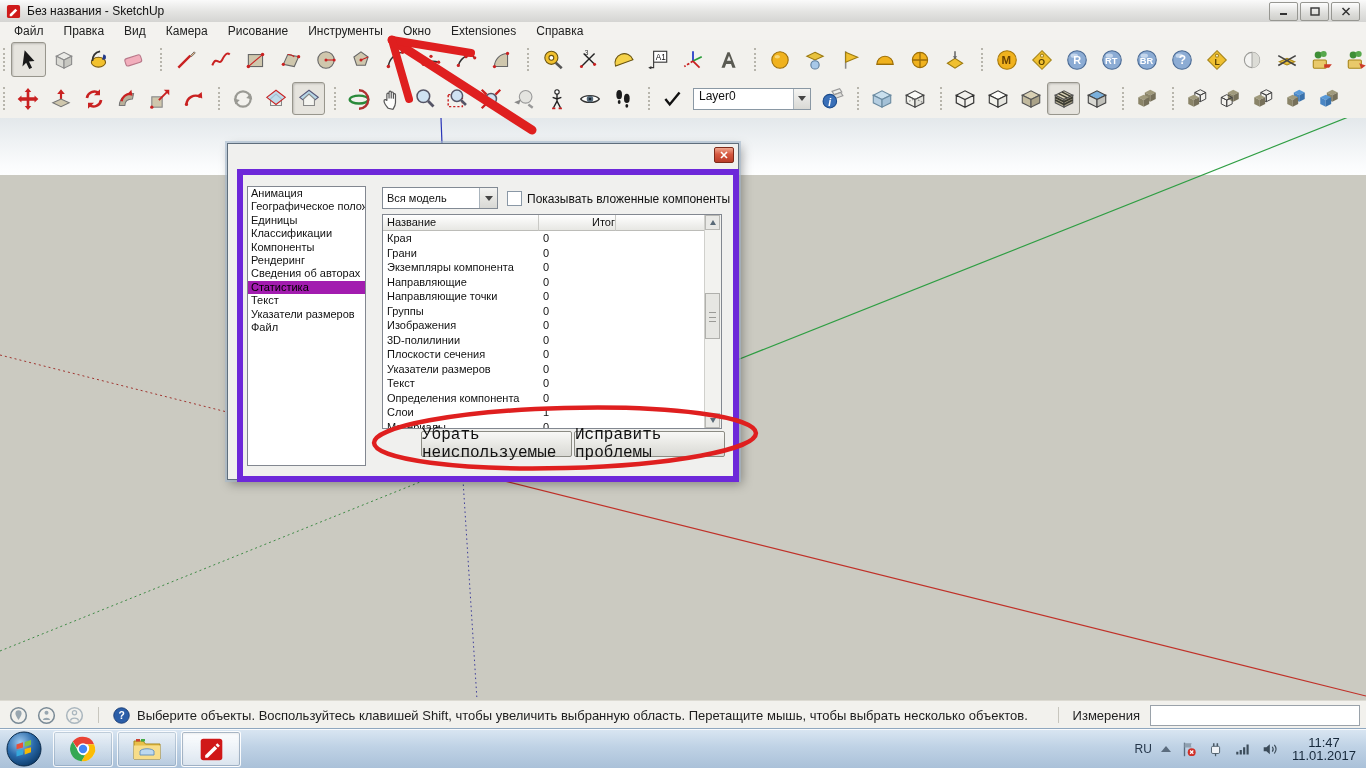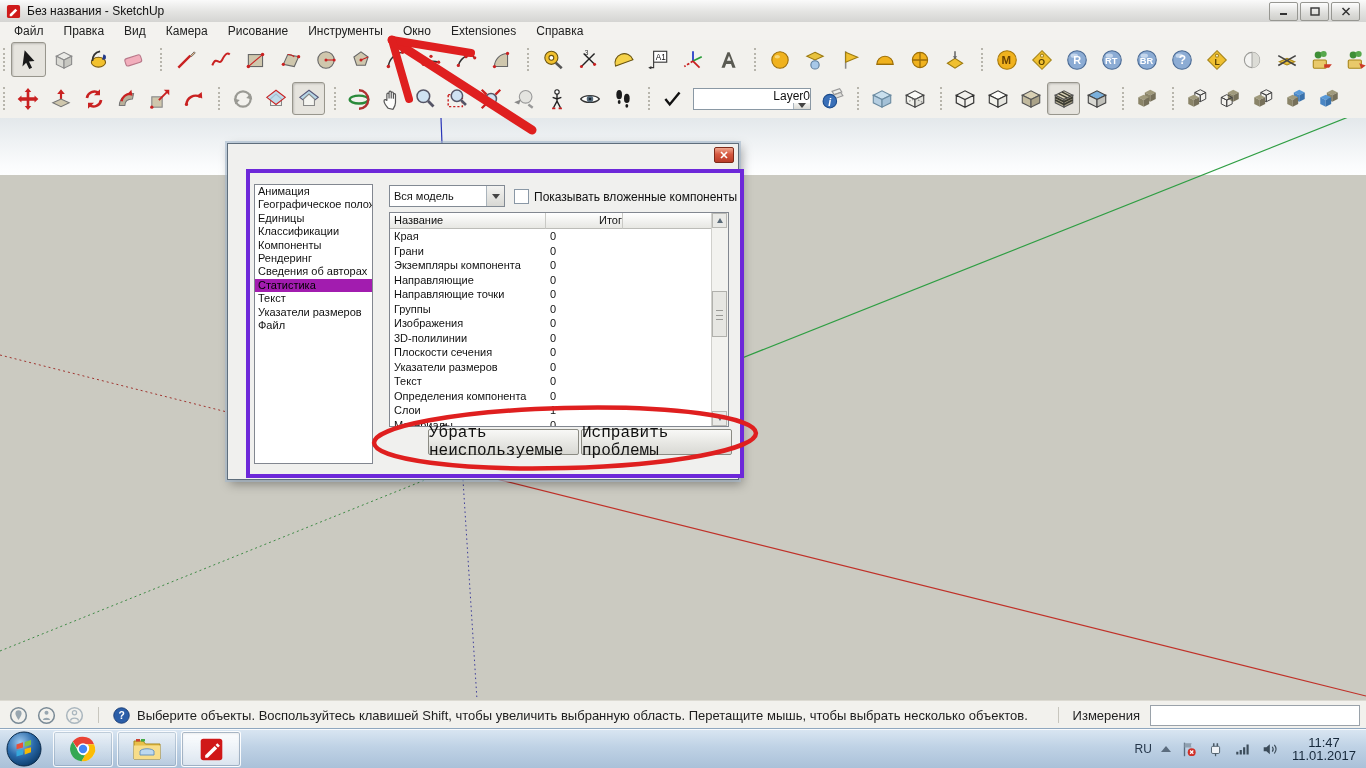--- a/index.html
+++ b/index.html
@@ -30,22 +30,22 @@
   #toolbar2{top:79px;height:39px;border-bottom:1px solid #c6c4bc;}
   .tbgroup{display:flex;align-items:center;height:100%;padding:0 6px 0 11px;position:relative;flex:0 0 auto;}
   .tbgroup::before{content:"";position:absolute;left:3px;top:8px;bottom:8px;width:0;
     border-left:2px dotted #b7b5ac;}
   .tbtn{width:33px;height:33px;display:flex;align-items:center;justify-content:center;
     border:1px solid transparent;border-radius:3px;flex:0 0 auto;}
   #toolbar2 .tbtn{width:31px;height:31px;}
   .tbtn svg{display:block;}
   .tbtn.pressed{background:#e6e4de;border:1px solid #98968d;
     box-shadow:inset 1px 1px 2px rgba(0,0,0,.18);}
-  .layerbox{display:flex;align-items:flex-end;height:20px;width:116px;background:#fff;
-    border:1px solid #8a98a4;margin:0 4px;font-size:12px;color:#111;flex-direction:column;}
+  .layerbox{display:flex;align-items:flex-start;height:20px;width:116px;background:#fff;
+    border:1px solid #8a98a4;margin:0 4px;font-size:12px;color:#111;}
   .layerbox .lv{flex:1;padding-left:5px;}
   .layerbox .larrow{width:16px;height:100%;border-left:1px solid #aab4bc;
     background:linear-gradient(#f4f4f2,#d9d9d5);display:flex;align-items:center;justify-content:center;}
   .tri-down{width:0;height:0;border-left:4px solid transparent;border-right:4px solid transparent;border-top:5px solid #444;}
 
   
   #canvas{position:absolute;top:118px;left:0;width:1366px;height:582px;background:#cbcac1;}
   #sky{position:absolute;top:0;left:0;right:0;height:57px;
     background:linear-gradient(#e3e8eb,#fbfcfd 85%,#fdfefe);}
   #axes{position:absolute;top:0;left:0;}
@@ -53,22 +53,22 @@
   
   #dialog{position:absolute;left:227px;top:143px;width:510px;height:335px;z-index:10;
     background:#f0f0ee;border:1px solid #5f6e7c;
     box-shadow:0 0 0 2px rgba(165,185,205,.6),3px 4px 10px rgba(0,0,0,.35);}
   .dlg-title{position:absolute;top:0;left:0;right:0;height:20px;
     background:linear-gradient(#eef4fa,#d4e0ec 50%,#c3d4e4);
     display:flex;align-items:center;font-size:12px;color:#111;padding-left:8px;}
   .dlg-close{position:absolute;top:3px;right:4px;width:18px;height:14px;border-radius:2px;
     background:linear-gradient(#f0a68e,#d65840 45%,#b93c28);border:1px solid #7e2a1a;
     display:flex;align-items:center;justify-content:center;}
-  .dlg-inner{position:absolute;left:18px;top:25px;width:490px;height:301px;
-    border:4px solid #6d28d9;background:#f0f0ee;}
+  .dlg-inner{position:absolute;left:9px;top:25px;width:490px;height:301px;
+    border:6px solid #6d28d9;background:#f0f0ee;}
   .listbox{position:absolute;left:4px;top:11px;width:117px;height:278px;background:#fff;
     border:1px solid #828790;overflow:hidden;font-size:11px;color:#111;}
   .listbox .li{height:13.4px;line-height:13.4px;padding-left:3px;white-space:nowrap;overflow:hidden;}
   .dropdown{position:absolute;left:139px;top:12px;width:114px;height:20px;background:#fff;
     border:1px solid #828a94;display:flex;align-items:center;font-size:11px;color:#111;}
   .dropdown .dv{flex:1;padding-left:4px;}
   .dropdown .darrow{width:17px;height:100%;border-left:1px solid #aab4bc;
     background:linear-gradient(#f3f3f1,#d8d8d4);display:flex;align-items:center;justify-content:center;}
   .checkbox{position:absolute;left:264px;top:16px;width:13px;height:13px;background:#fff;border:1px solid #8a98a6;}
   .cblabel{position:absolute;left:284px;top:17px;font-size:12px;color:#111;white-space:nowrap;}

